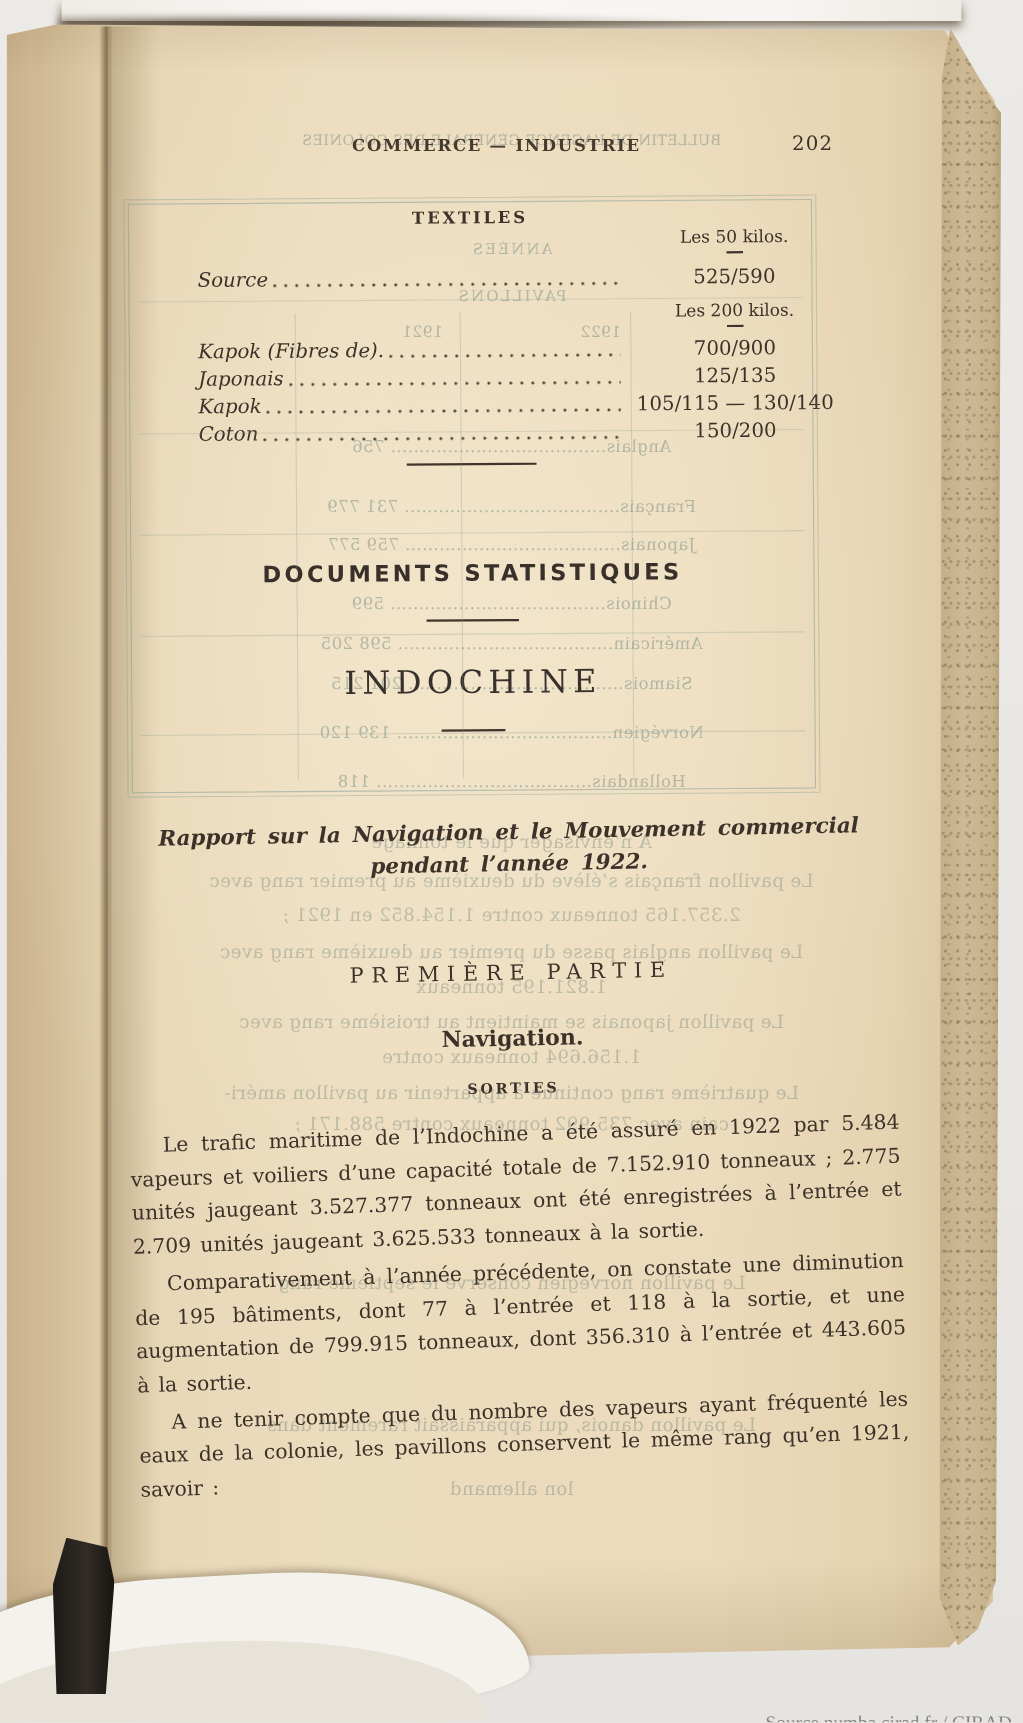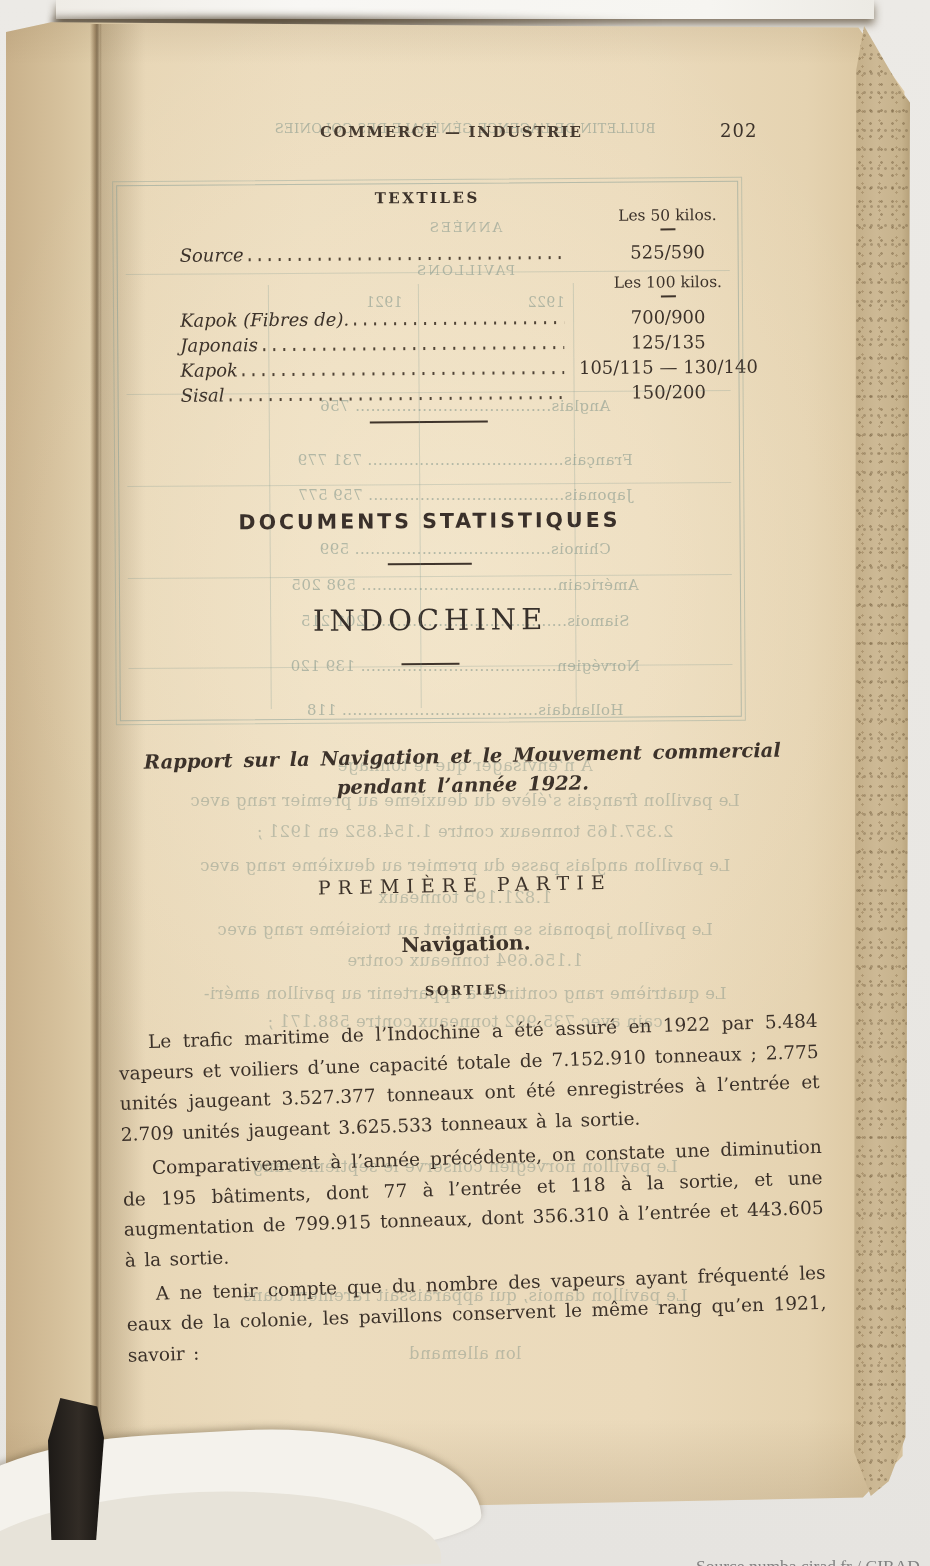--- a/index.html
+++ b/index.html
@@ -187,42 +187,42 @@
         </div>
 
         <div class="prow row-coton">
           <span class="lbl">Source</span>
           <span class="leader"></span>
           <span class="val">525/590</span>
         </div>
 
         <div class="unit-row unit-b">
           <div class="unit-col">
-            <span>Les 100 kilos.</span>
+            <span>Les 200 kilos.</span>
             <div class="unit-dash"></div>
           </div>
         </div>
 
         <div class="prow row-kapok">
           <span class="lbl">Kapok (Fibres de).</span>
           <span class="leader"></span>
           <span class="val">700/900</span>
         </div>
         <div class="prow">
           <span class="lbl">Japonais</span>
           <span class="leader"></span>
           <span class="val">125/135</span>
         </div>
         <div class="prow">
           <span class="lbl">Kapok</span>
           <span class="leader"></span>
           <span class="val">105/115 — 130/140</span>
         </div>
         <div class="prow">
-          <span class="lbl">Sisal</span>
+          <span class="lbl">Coton</span>
           <span class="leader"></span>
           <span class="val">150/200</span>
         </div>
       </div>
 
       <div class="rule rule-1"></div>
 
       <div class="sec-title">DOCUMENTS STATISTIQUES</div>
       <div class="rule rule-2"></div>
 

